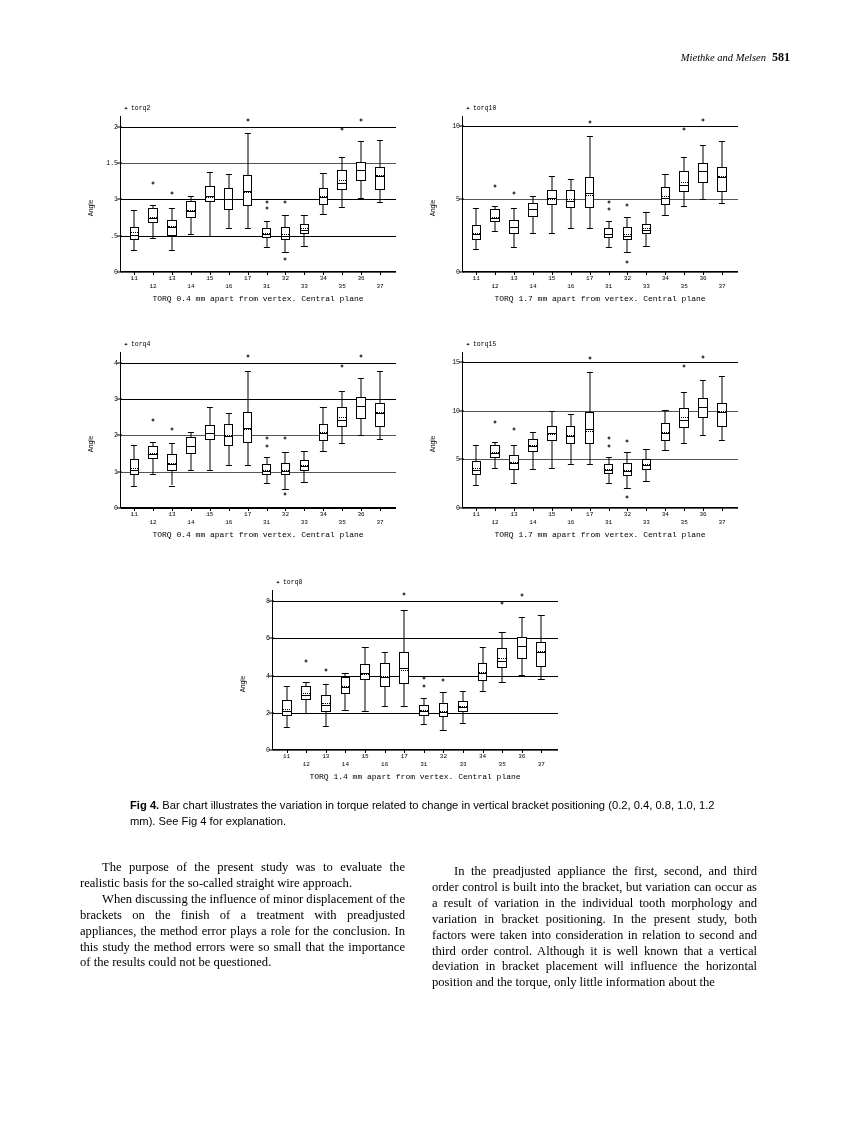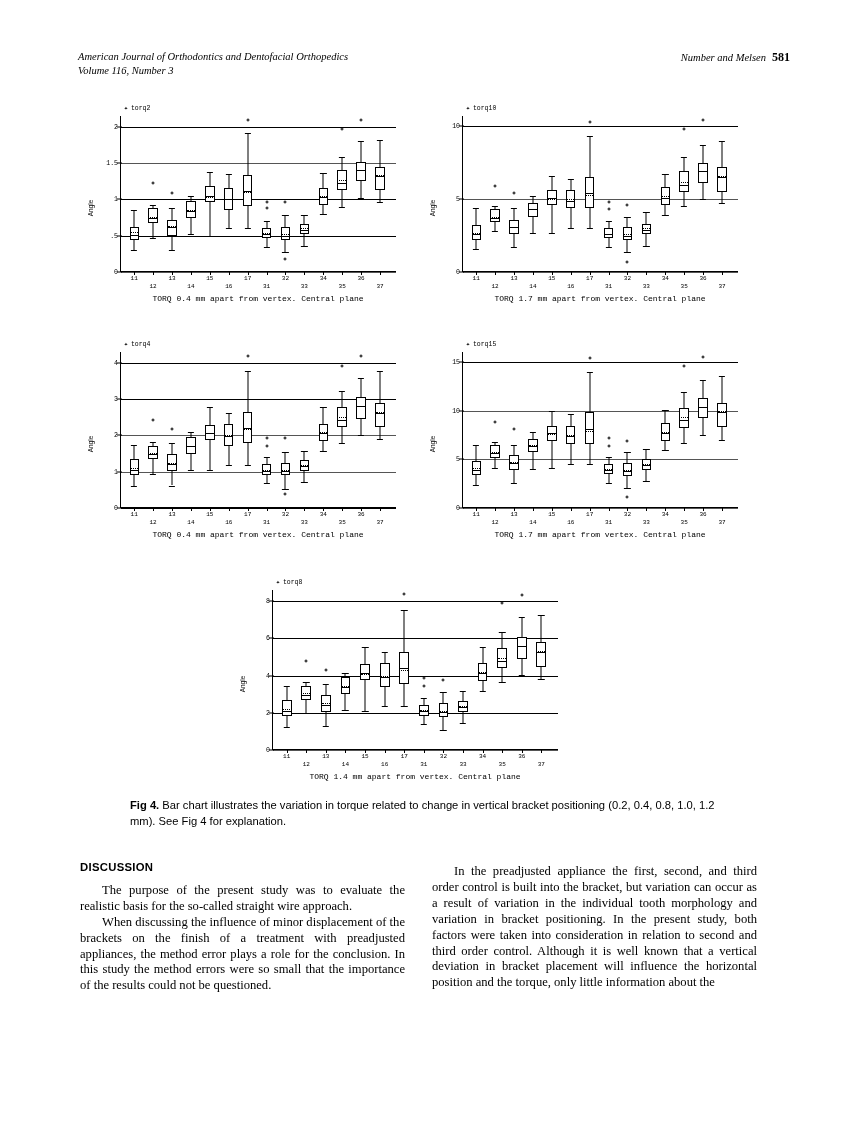--- a/index.html
+++ b/index.html
@@ -56,26 +56,22 @@
   .secthead{font-family:"Liberation Sans",sans-serif;font-weight:bold;font-size:11.3px;letter-spacing:0.3px;margin-bottom:7px;}
   .para{text-indent:22px;margin:0;}
   .para + .para{margin-top:0;}
 </style>
 </head>
 <body>
 
 <div class="page">
 
   <div class="runhead">
-    <div class="runhead-left">
-      <div>American Journal of Orthodontics and Dentofacial Orthopedics</div>
-      <div class="l2">Volume 116, Number 3</div>
-    </div>
     <div class="runhead-right">
-      <span>Number and Melsen</span><span class="pageno">581</span>
+      <span>Miethke and Melsen</span><span class="pageno">581</span>
     </div>
   </div>
 
   <div class="figure" id="figure-area">
       <div class="panel" style="left: 30px; top: 4px; width: 290px; height: 208px;">
         <div class="ylabel" style="left: -26px;">Angle</div>
         <div class="ptitle" style="left: 16px; top: 0px;"><span class="marker">✦</span><span>torq2</span></div>
         <div class="plotbox" style="left: 12px; top: 12px; width: 276px; height: 156px;">
           <div class="gridline" style="top: 156px;"></div>
           <div class="ytick" style="top: 156px;">0</div>
@@ -993,21 +989,20 @@
         </div>
         <div class="xcaption" style="left: 155px; top: 194px;">TORQ 1.4 mm apart from vertex. Central plane</div>
       </div>
     </div>
 
   <div class="figcaption">
     <b>Fig 4.</b><span> Bar chart illustrates the variation in torque related to change in vertical bracket positioning (0.2, 0.4, 0.8, 1.0, 1.2 mm). See Fig 4 for explanation.</span>
   </div>
 
   <div class="col left">
-    <div class="secthead">DISCUSSION</div>
     <p class="para">The purpose of the present study was to evaluate the realistic basis for the so-called straight wire approach.</p>
     <p class="para">When discussing the influence of minor displacement of the brackets on the finish of a treatment with preadjusted appliances, the method error plays a role for the conclusion. In this study the method errors were so small that the importance of the results could not be questioned.</p>
   </div>
 
   <div class="col right">
     <p class="para">In the preadjusted appliance the first, second, and third order control is built into the bracket, but variation can occur as a result of variation in the individual tooth morphology and variation in bracket positioning. In the present study, both factors were taken into consideration in relation to second and third order control. Although it is well known that a vertical deviation in bracket placement will influence the horizontal position and the torque, only little information about the</p>
   </div>
 
 </div>
 

